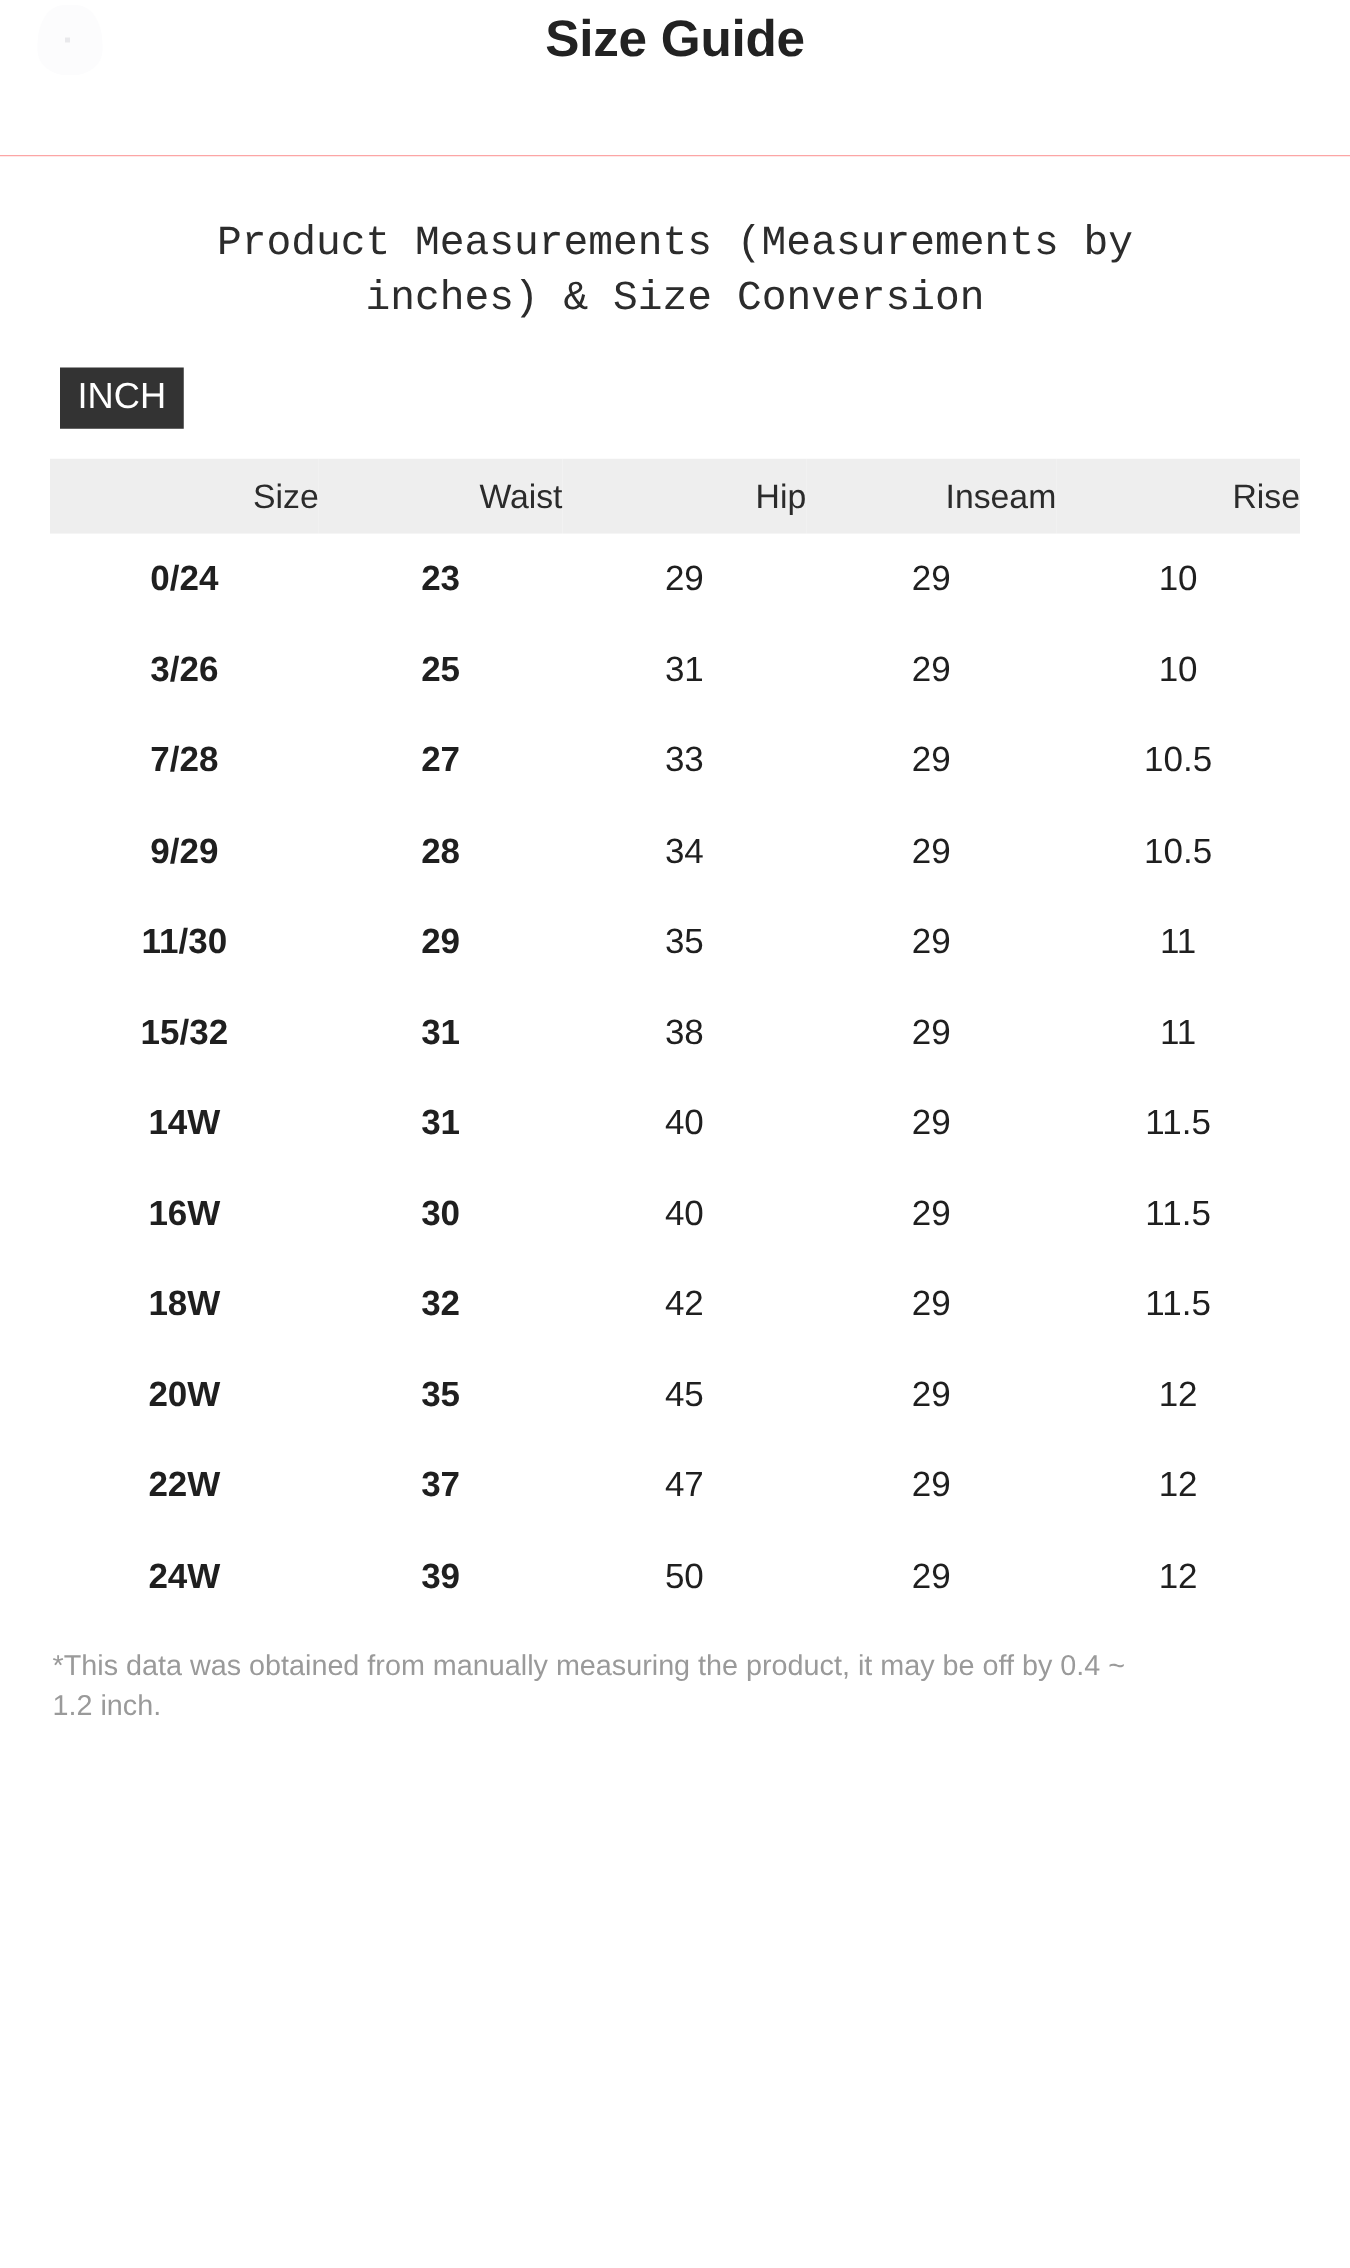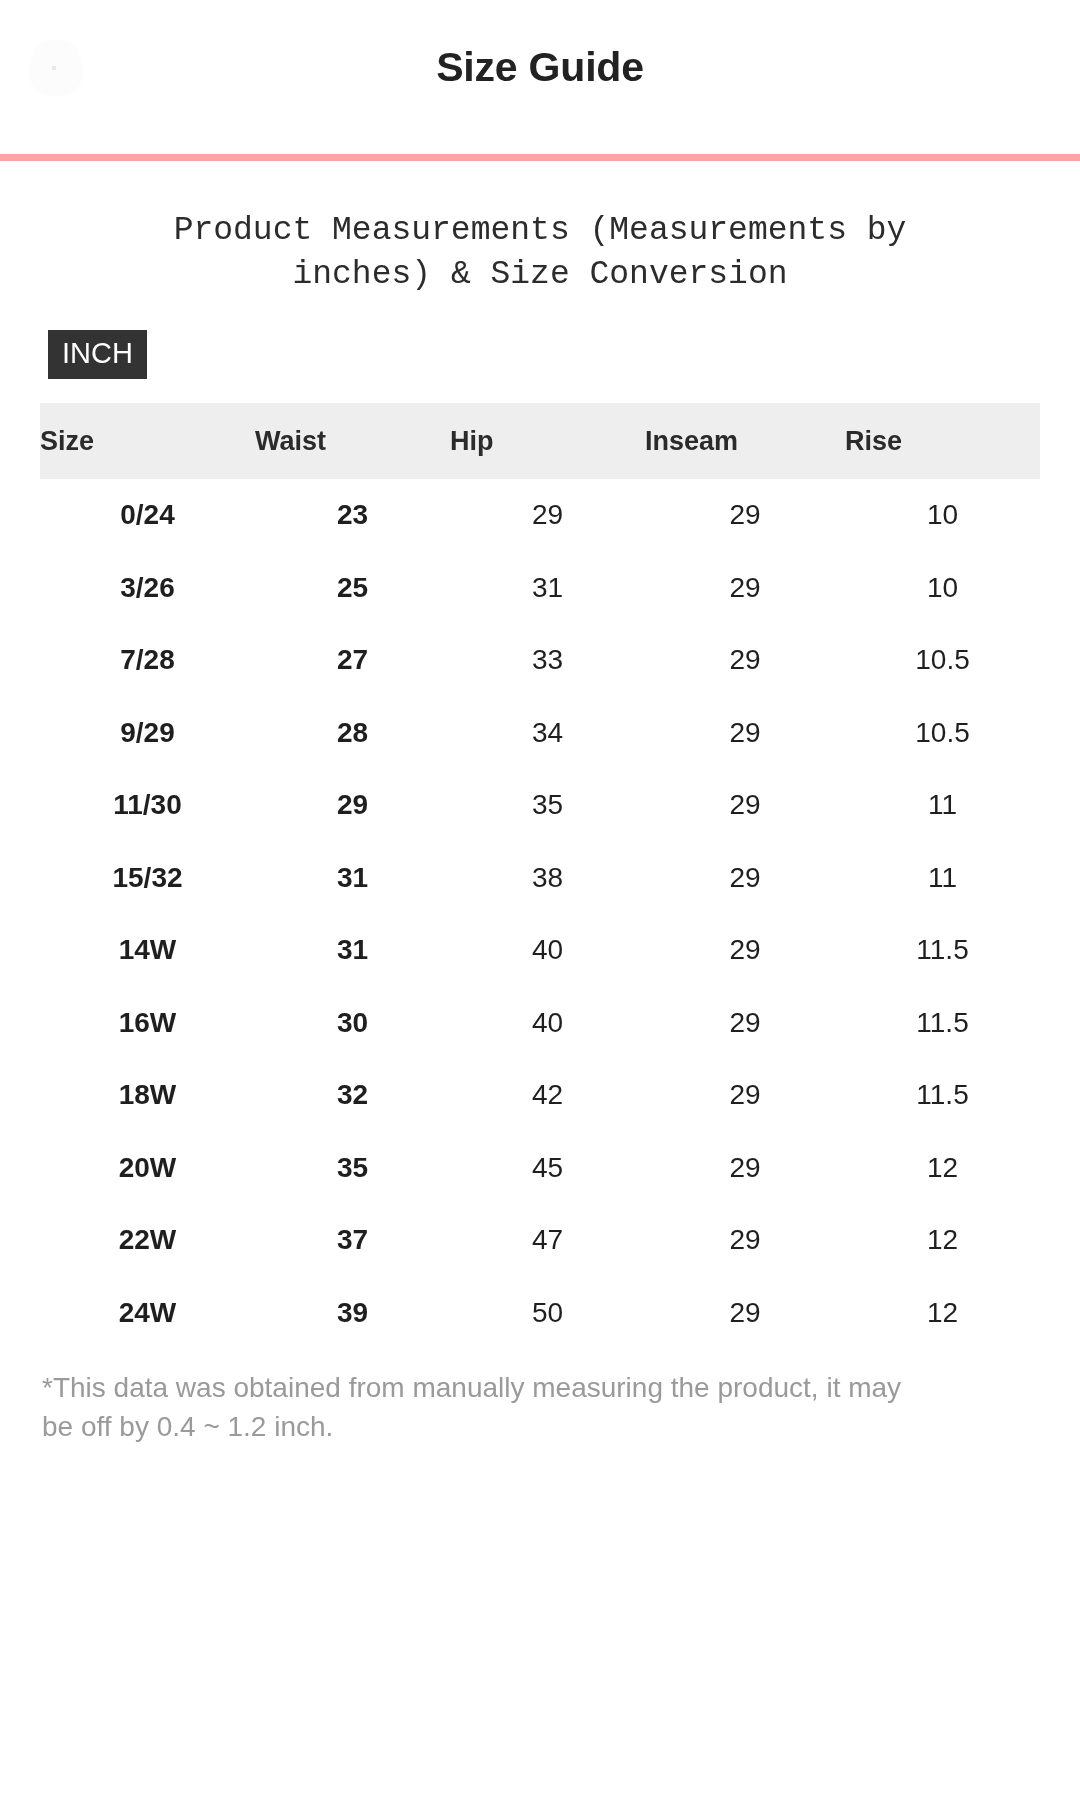--- a/index.html
+++ b/index.html
@@ -13,23 +13,22 @@
     font-family: "Liberation Sans", sans-serif;
     color: #222222;
     overflow: hidden;
     position: relative;
   }
 
   
   .topbar {
     position: relative;
     height: 125px;
-    border-bottom: 7px solid #fca5a5;
+    border-bottom: 1px solid #fca5a5;
     box-sizing: border-box;
-    margin-top: 36px;
   }
   .ghost-logo {
     position: absolute;
     left: 30px;
     top: 4px;
     width: 52px;
     height: 56px;
     background: #fcfcfd;
     border-radius: 40% 40% 45% 45% / 55% 55% 35% 35%;
   }
@@ -85,24 +84,24 @@
   
   .size-table {
     width: 1000px;
     margin-top: 24px;
     border-collapse: collapse;
     table-layout: fixed;
   }
   .size-table thead th {
     background: #eeeeee;
     font-size: 27px;
-    font-weight: bold;
+    font-weight: normal;
     color: #2b2b2b;
-    height: 76px;
-    text-align: left;
+    height: 60px;
+    text-align: right;
     padding: 0;
   }
   .size-table tbody td {
     height: 72.5px;
     text-align: center;
     font-size: 28px;
     color: #1f1f1f;
     padding: 0;
     background: #ffffff;
   }
@@ -113,21 +112,21 @@
   .col-w-size   { width: 21.5%; }
   .col-w-waist  { width: 19.5%; }
   .col-w-hip    { width: 19.5%; }
   .col-w-inseam { width: 20%;   }
   .col-w-rise   { width: 19.5%; }
 
   
   .footnote {
     margin-top: 20px;
     padding-left: 2px;
-    font-size: 28px;
+    font-size: 23px;
     line-height: 1.38;
     color: #9a9a9a;
     max-width: 860px;
   }
 </style>
 </head>
 <body>
 
 <div class="topbar">
   <div class="ghost-logo"></div>

